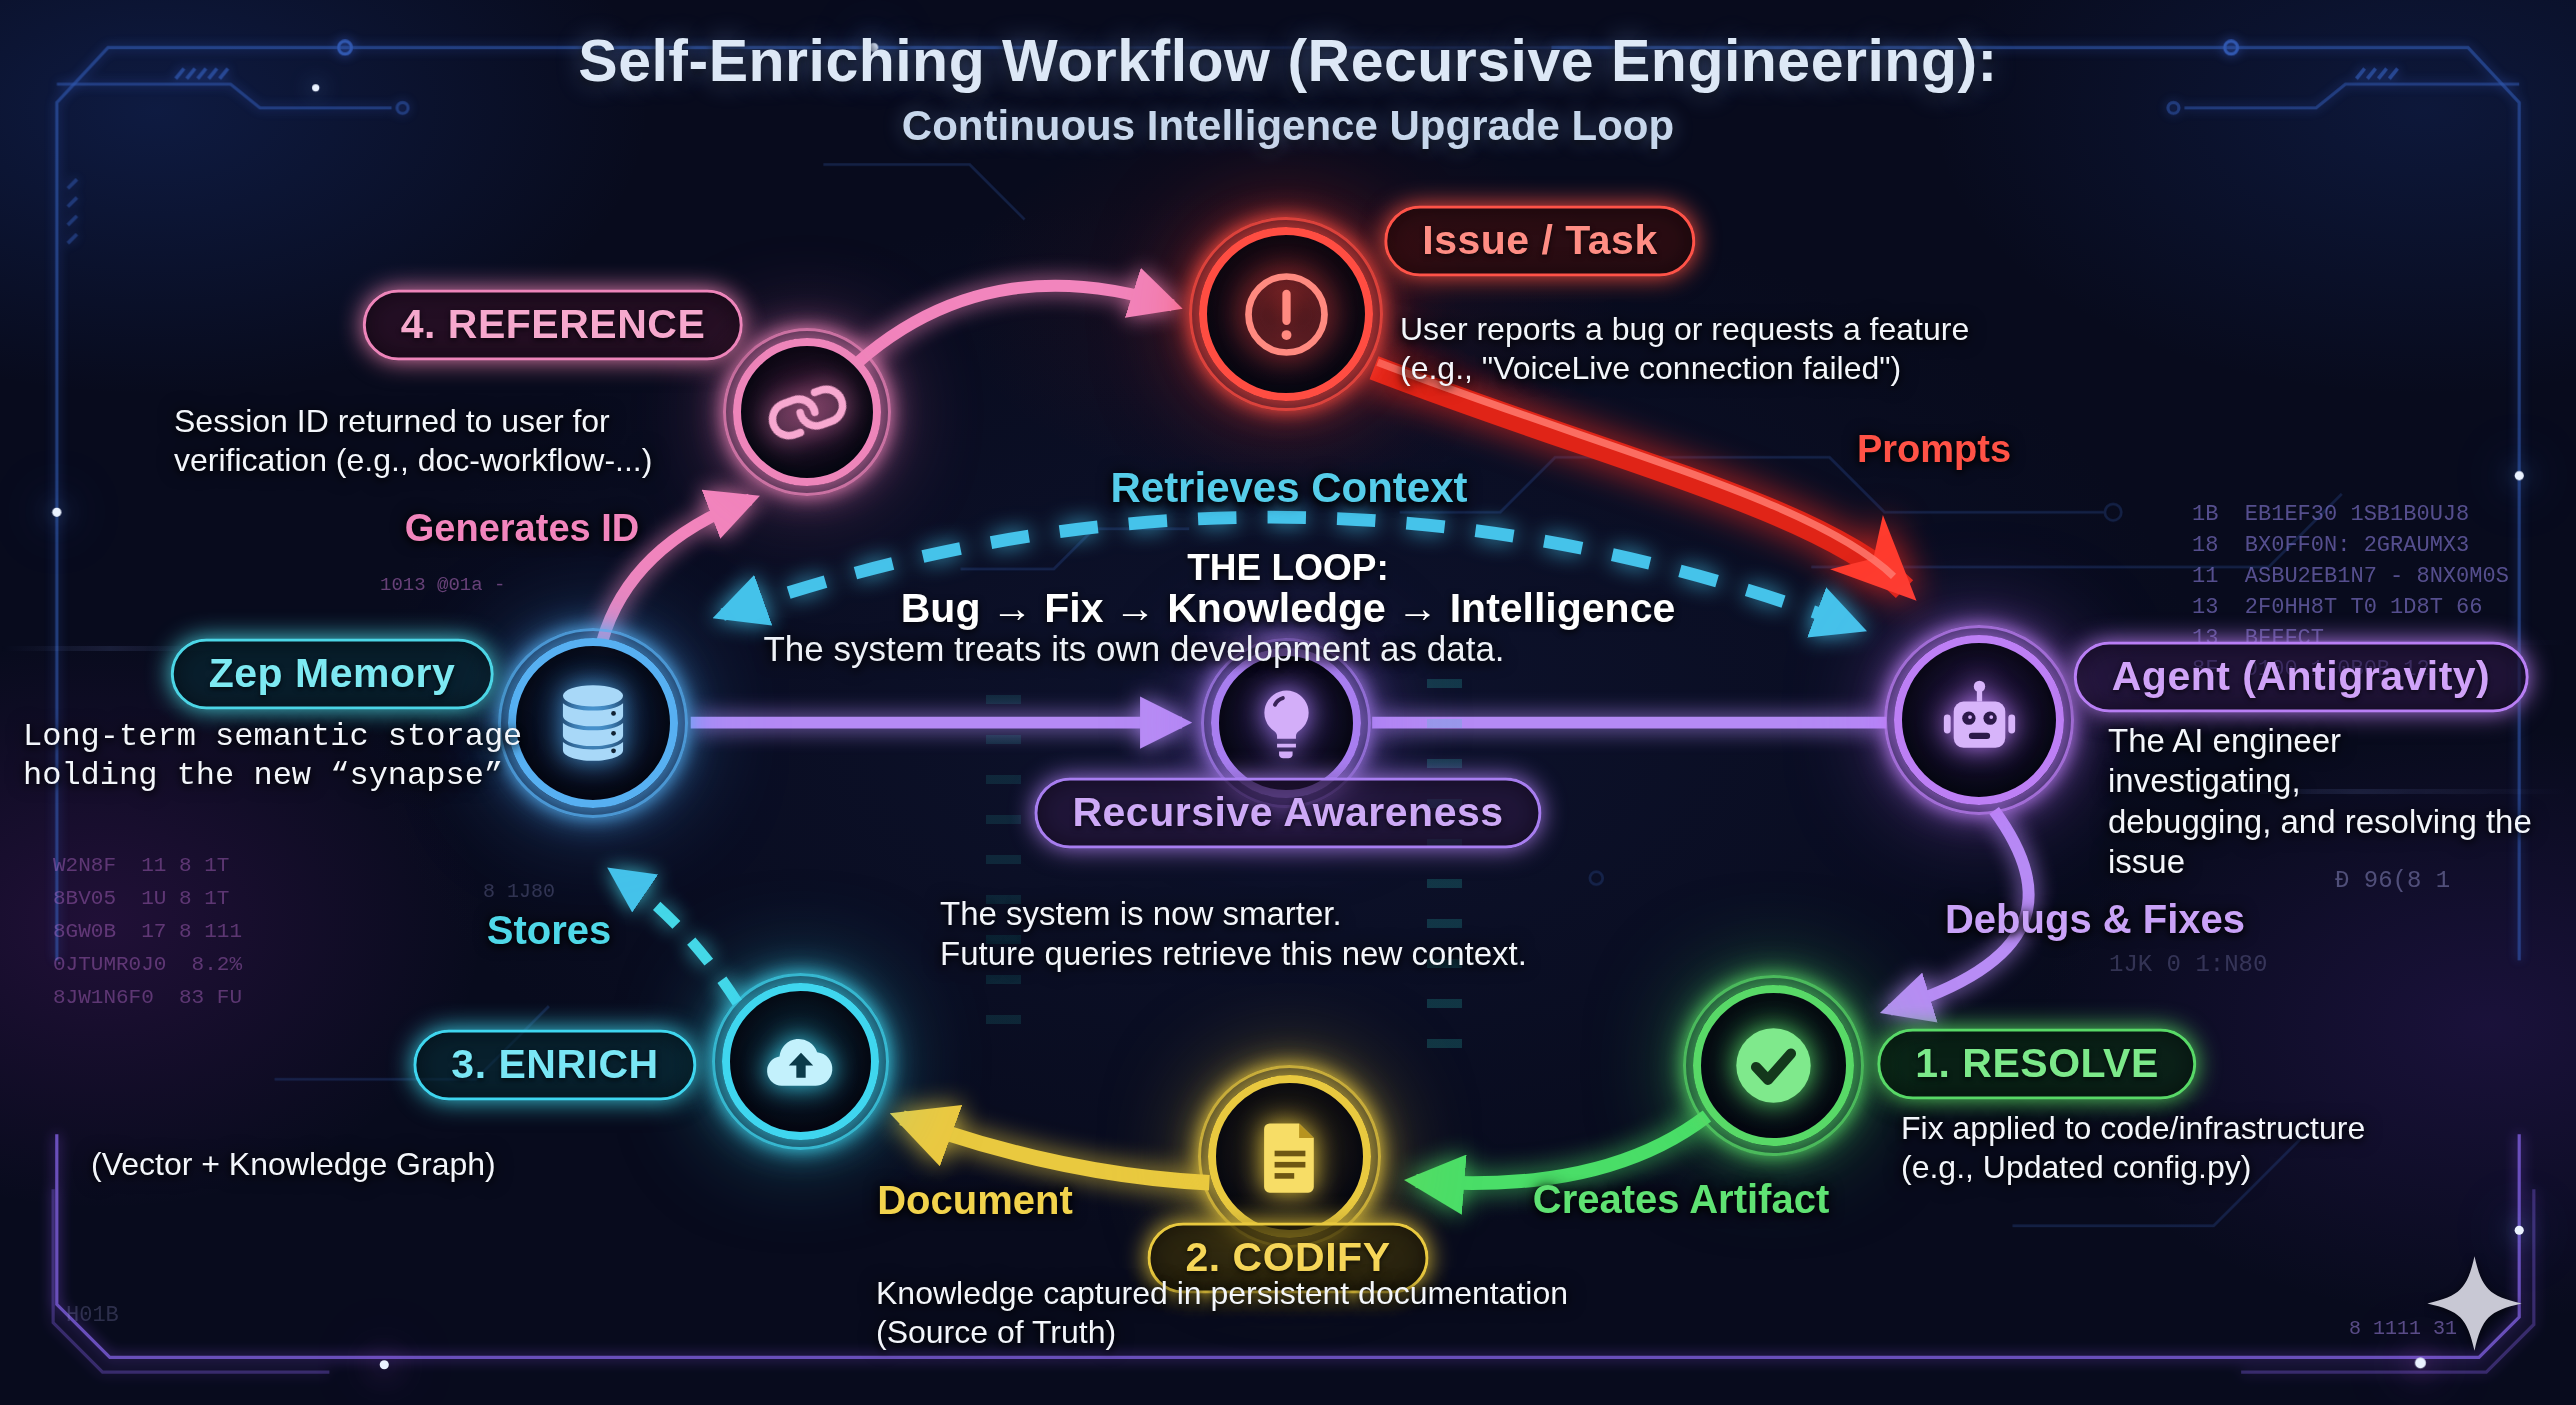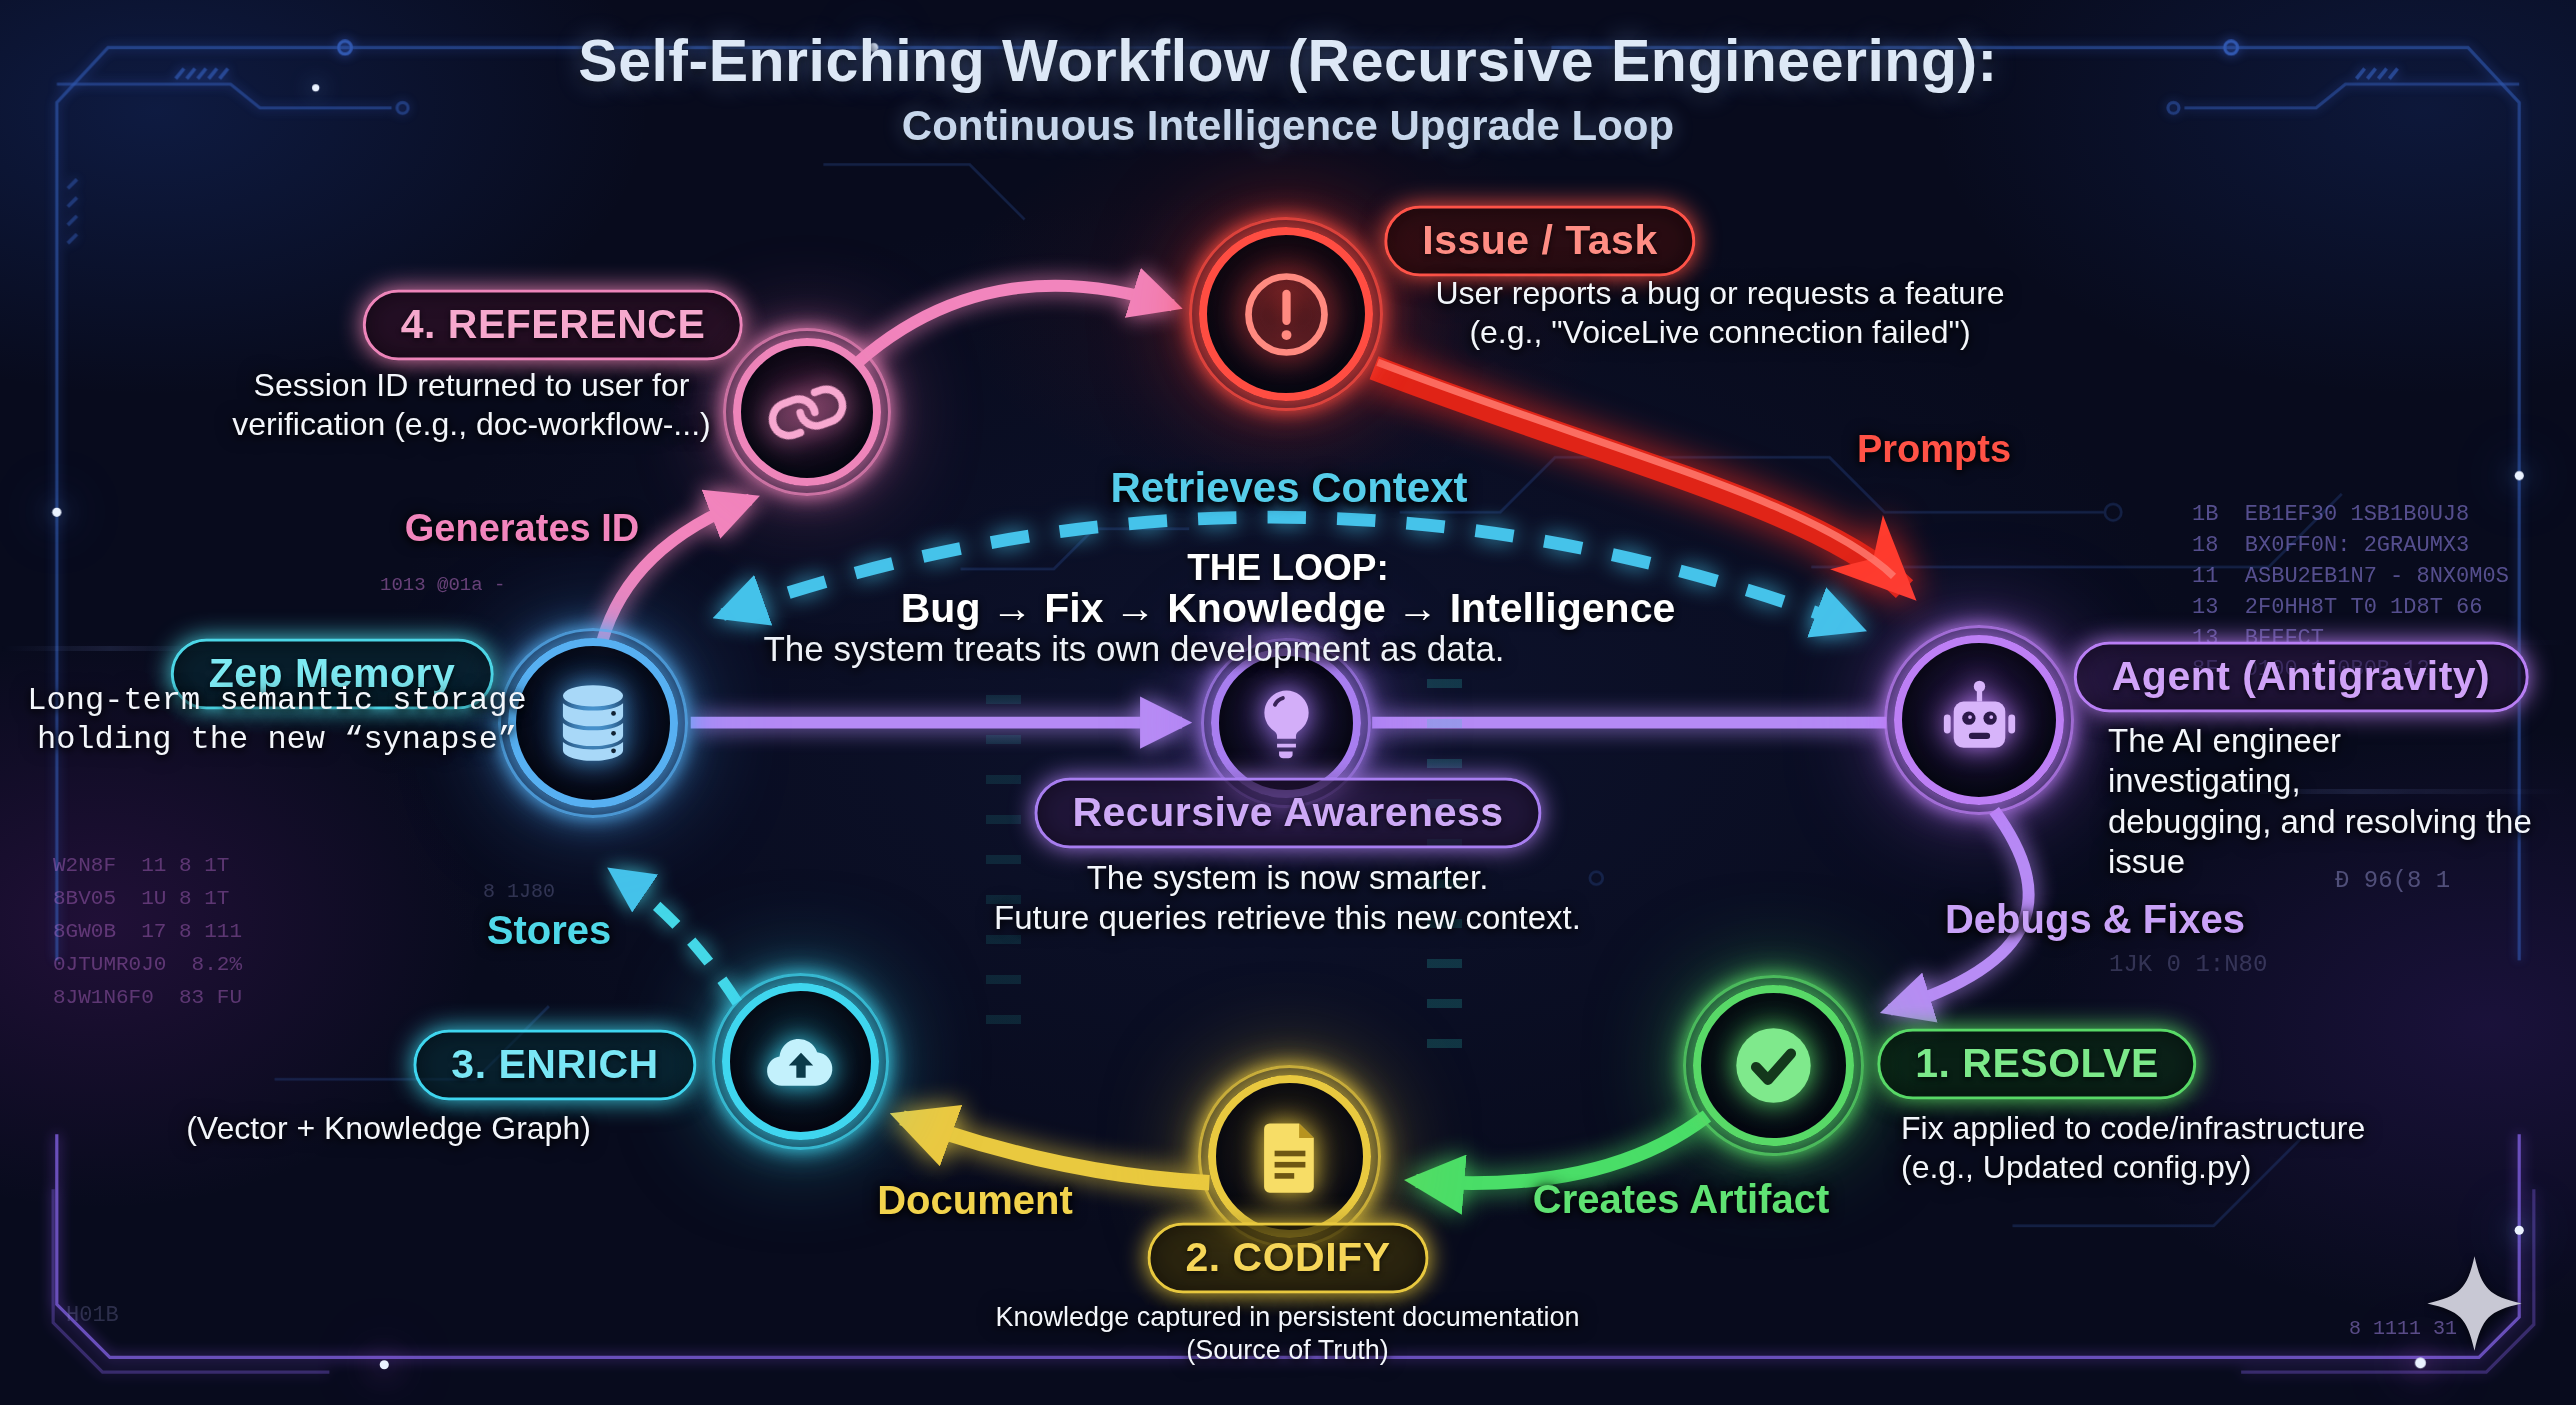--- a/index.html
+++ b/index.html
@@ -30,21 +30,21 @@
   .node svg{position:relative;filter:drop-shadow(0 0 12.8px var(--c));}
   
   .pill{position:absolute;transform:translate(-50%,-50%);white-space:nowrap;box-sizing:border-box;
     border:3.7px solid var(--c);color:var(--t);background:var(--bg);
     border-radius:64px;font-weight:bold;font-size:41px;padding:9.1px 35px;letter-spacing:0.5px;
     box-shadow:0 0 24px var(--c),0 5.5px 22px rgba(0,0,0,.55),inset 0 0 24px rgba(0,0,0,.45);
     text-shadow:0 1.8px 5.5px rgba(0,0,0,.65);z-index:6;}
   
   .desc{position:absolute;color:#f3f6fb;font-size:32px;line-height:1.22;font-weight:500;z-index:7;
     text-shadow:0 1.8px 7.3px #000,0 0 18.3px rgba(0,0,0,.85);}
-  .desc.center{text-align:center;}
+  .desc.center{text-align:left;margin-top:36px;}
   .desc.left{text-align:left;}
   
   .elabel{position:absolute;transform:translate(-50%,-50%);font-weight:bold;font-size:38px;white-space:nowrap;z-index:7;
     text-shadow:0 2.7px 7.3px #000,0 0 14.6px rgba(0,0,0,.9);}
   
   .loop-head{position:absolute;left:0;top:547px;width:2576px;text-align:center;font-weight:bold;font-size:37px;color:#fff;
     text-shadow:0 1.8px 7.3px #000;z-index:7;}
   .loop-formula{position:absolute;left:0;top:585px;width:2576px;text-align:center;font-weight:bold;font-size:41px;color:#fff;
     text-shadow:0 1.8px 7.3px #000;z-index:7;}
   .loop-caption{position:absolute;left:0;top:629px;width:2268px;text-align:center;font-size:35px;font-weight:500;color:#eef2f8;
@@ -281,21 +281,21 @@
   </div>
   <div class="desc left" style="left:2108px;top:721px;width:430px;font-size:33px;">
     <div>The AI engineer investigating,</div>
       <div>debugging, and resolving the</div>
       <div>issue</div>
   </div>
   <div class="desc left" style="left:1901px;top:1109px;width:512px;">
     <div>Fix applied to code/infrastructure</div>
       <div>(e.g., Updated config.py)</div>
   </div>
-  <div class="desc center" style="left:876px;top:1301px;width:823px;font-size:27px;">
+  <div class="desc center" style="left:876px;top:1238px;width:823px;font-size:32px;">
     <div>Knowledge captured in persistent documentation</div>
       <div>(Source of Truth)</div>
   </div>
   <div class="desc center" style="left:91px;top:1109px;width:595px;">
       <div>(Vector + Knowledge Graph)</div>
   </div>
 
   <span class="elabel" style="left:1934px;top:449px;color:#ff5246;">Prompts</span>
   <span class="elabel" style="left:1289px;top:488px;color:#56cdea;font-size:42px;">Retrieves Context</span>
   <span class="elabel" style="left:522px;top:528px;color:#f285bd;">Generates ID</span>

